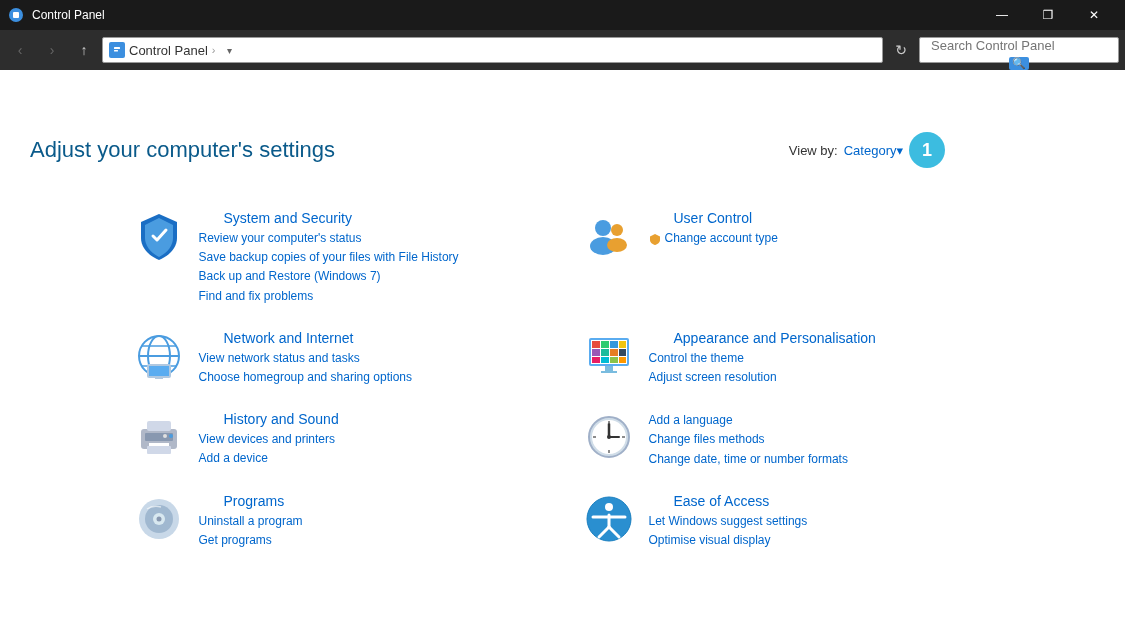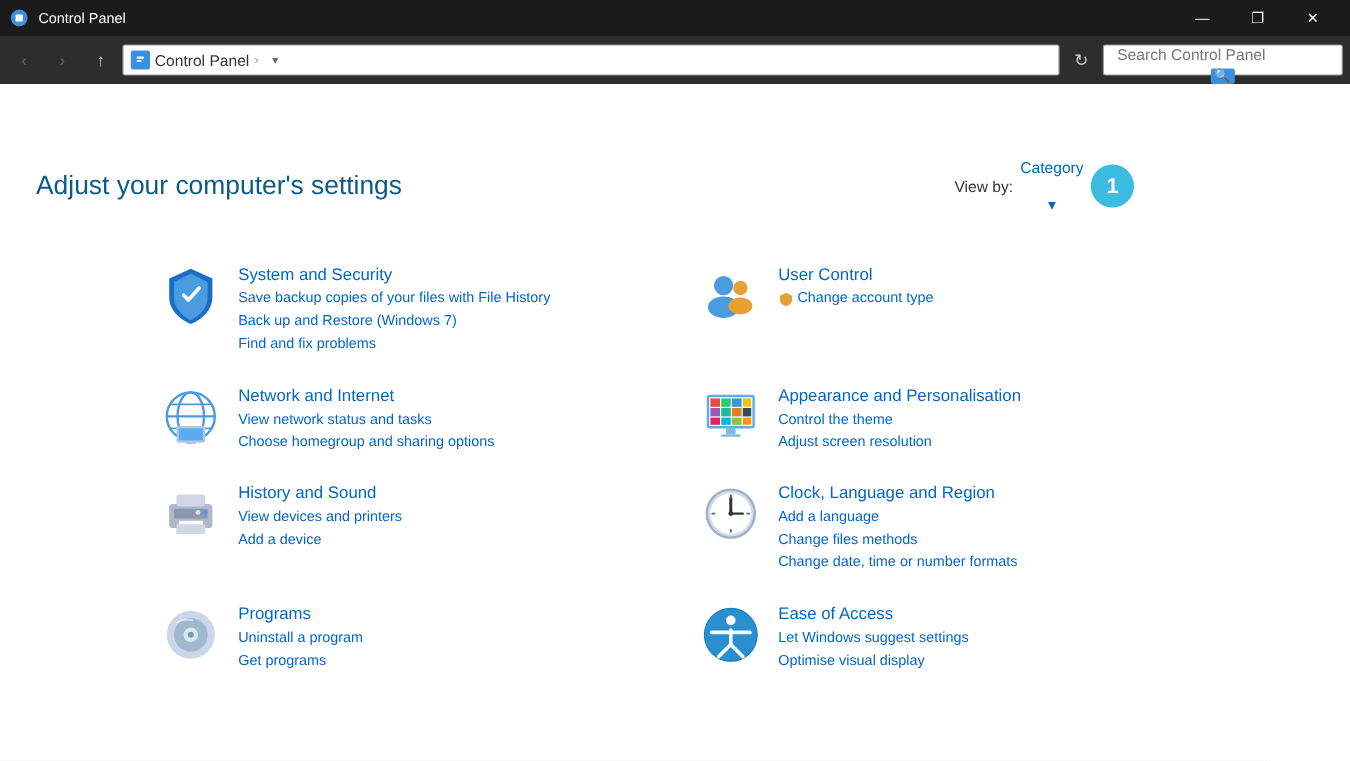--- a/index.html
+++ b/index.html
@@ -146,21 +146,21 @@
       align-items: center;
       gap: 6px;
       font-size: 13px;
       color: #333;
       text-align: center;
     }
     .viewby-dropdown {
       color: #0066cc;
       font-size: 13px;
       cursor: pointer;
-      display: flex; align-items: center; gap: 16px; flex-direction: column;
+      display: flex; align-items: center; gap: 0;
     }
     .category-badge {
       width: 36px; height: 36px;
       background: #3cbce0;
       border-radius: 50%;
       display: flex; align-items: center; justify-content: center;
       color: white;
       font-size: 18px;
       font-weight: bold;
     }
@@ -188,20 +188,21 @@
     }
 
     .category-content {}
 
     .category-title {
       font-size: 14px;
       color: #0066cc;
       cursor: pointer;
       margin-bottom: 3px;
       display: block;
+      margin-left: 25px;
     }
 
     .category-link {
       display: block;
       font-size: 12px;
       color: #0066cc;
       cursor: pointer;
       line-height: 1.6;
     }
     .category-link.with-icon {
@@ -273,20 +274,21 @@
     <div class="category-item">
       <div class="category-icon">
         <svg width="52" height="52" viewBox="0 0 52 52" xmlns="http://www.w3.org/2000/svg">
           <path d="M26 4 L44 12 L44 28 C44 38 36 46 26 50 C16 46 8 38 8 28 L8 12 Z" fill="#1a6ec4"></path>
           <path d="M26 8 L40 15 L40 28 C40 36 34 43 26 47 C18 43 12 36 12 28 L12 15 Z" fill="#4a9ce0"></path>
           <path d="M20 26 L24 30 L33 20" stroke="white" stroke-width="3" fill="none" stroke-linecap="round" stroke-linejoin="round"></path>
         </svg>
       </div>
       <div class="category-content">
         <a class="category-title">System and Security</a>
+        <a class="category-link">Review your computer's status</a>
         <a class="category-link">Save backup copies of your files with File History</a>
         <a class="category-link">Back up and Restore (Windows 7)</a>
         <a class="category-link">Find and fix problems</a>
       </div>
     </div>
 
     <div class="category-item">
       <div class="category-icon">
         <svg width="52" height="52" viewBox="0 0 52 52" xmlns="http://www.w3.org/2000/svg">
 
@@ -394,21 +396,20 @@
           <line x1="26" y1="26" x2="36" y2="26" stroke="#333" stroke-width="2" stroke-linecap="round"></line>
           <circle cx="26" cy="26" r="2" fill="#333"></circle>
 
           <line x1="26" y1="10" x2="26" y2="13" stroke="#666" stroke-width="1.5"></line>
           <line x1="26" y1="39" x2="26" y2="42" stroke="#666" stroke-width="1.5"></line>
           <line x1="10" y1="26" x2="13" y2="26" stroke="#666" stroke-width="1.5"></line>
           <line x1="39" y1="26" x2="42" y2="26" stroke="#666" stroke-width="1.5"></line>
         </svg>
       </div>
       <div class="category-content">
-        <a class="category-title">Clock, Language and Region</a>
         <a class="category-link">Add a language</a>
         <a class="category-link">Change files methods</a>
         <a class="category-link">Change date, time or number formats</a>
       </div>
     </div>
 
     <div class="category-item">
       <div class="category-icon">
         <svg width="52" height="52" viewBox="0 0 52 52" xmlns="http://www.w3.org/2000/svg">
 

